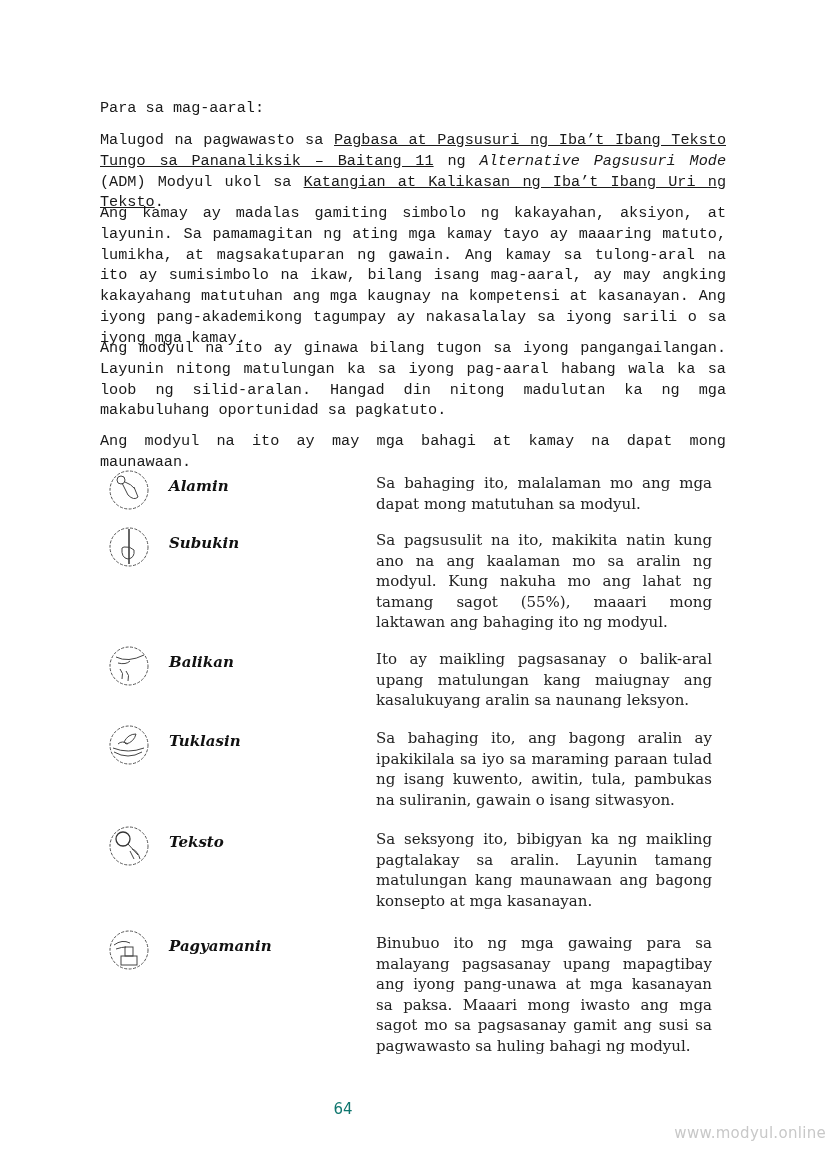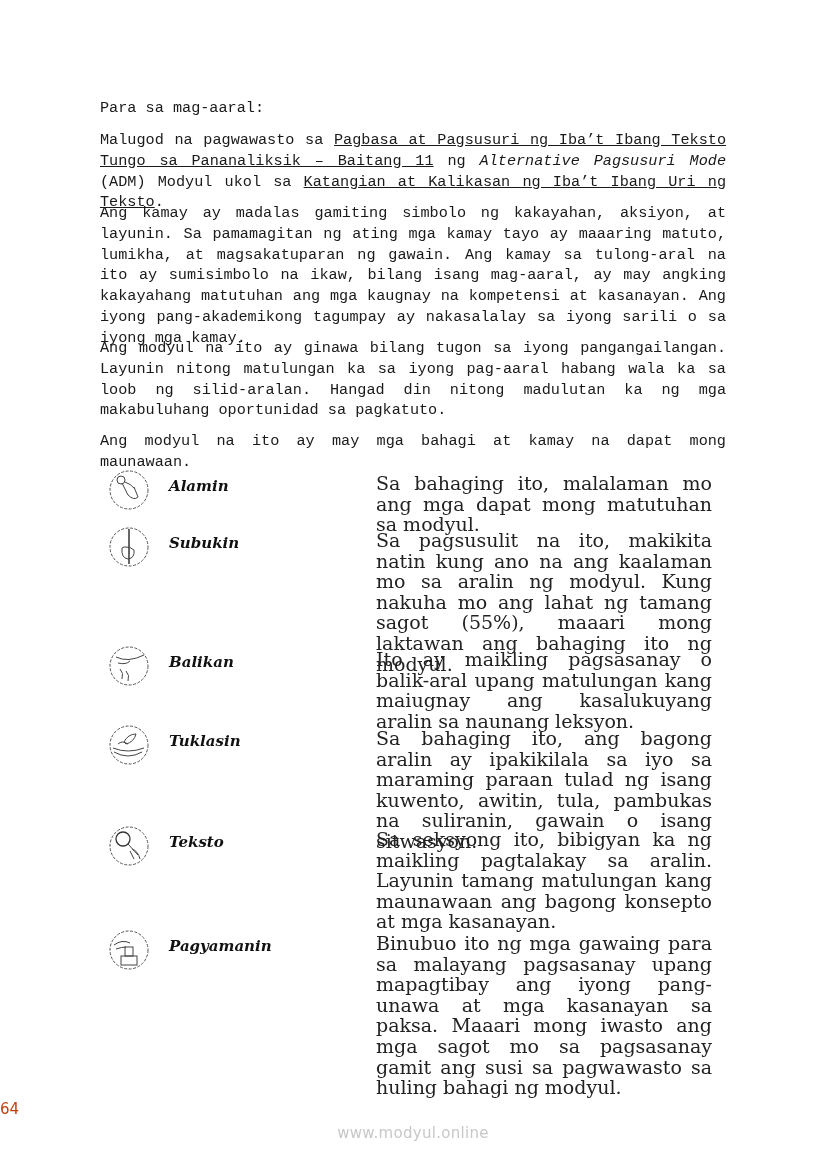--- a/index.html
+++ b/index.html
@@ -8,25 +8,25 @@
   .page { position: absolute; left: 100px; top: 0; width: 626px; }
   .p { position: absolute; left: 0; width: 626px; font-size: 15.2px; line-height: 20.8px;
        text-align: justify; font-family: Liberation Mono, monospace; }
   .p u { text-decoration: underline; }
   .p i { font-style: italic; }
   .row { position: absolute; left: 0; width: 626px; }
   .icon { position: absolute; left: 8px; top: 0; width: 42px; height: 42px; }
   .icon svg { width: 42px; height: 42px; }
   .label { position: absolute; left: 69px; top: 8px; font-weight: bold; font-style: italic;
            font-size: 15px; font-family: "DejaVu Serif", serif; color: #111; }
-  .desc { position: absolute; left: 276px; top: 4px; width: 336px; font-size: 19px; line-height: 20.6px;
+  .desc { position: absolute; left: 276px; top: 4px; width: 336px; font-size: 15px; line-height: 20.6px;
           text-align: justify; text-align-last: left; font-family: "DejaVu Serif", serif; color: #222; }
-  .pagenum { position: absolute; left: 0; width: 686px; top: 1100px; text-align: left;
-             font-family: "DejaVu Sans", sans-serif; font-size: 15px; color: #c2410c; }
-  .watermark { position: absolute; left: 0; width: 826px; top: 1124px; text-align: center;
+  .pagenum { position: absolute; left: 0; width: 686px; top: 1100px; text-align: center;
+             font-family: "DejaVu Sans", sans-serif; font-size: 15px; color: #0f766e; }
+  .watermark { position: absolute; left: 0; width: 826px; top: 1124px; text-align: right;
                font-family: "DejaVu Sans", sans-serif; font-size: 15px; color: #c8c8c8; letter-spacing: 0.3px; }
 </style>
 </head>
 <body>
 
 <div class="page">
 
   <div class="p" style="top:98px;">Para sa mag-aaral:</div>
 
   <div class="p" style="top:130px;"><span>Malugod na pagwawasto sa </span><u>Pagbasa at Pagsusuri ng Iba’t Ibang Teksto Tungo sa Pananaliksik – Baitang 11</u><span> ng </span><i>Alternative Pagsusuri Mode</i><span> (ADM) Modyul ukol sa </span><u>Katangian at Kalikasan ng Iba’t Ibang Uri ng Teksto</u><span>.</span></div>

